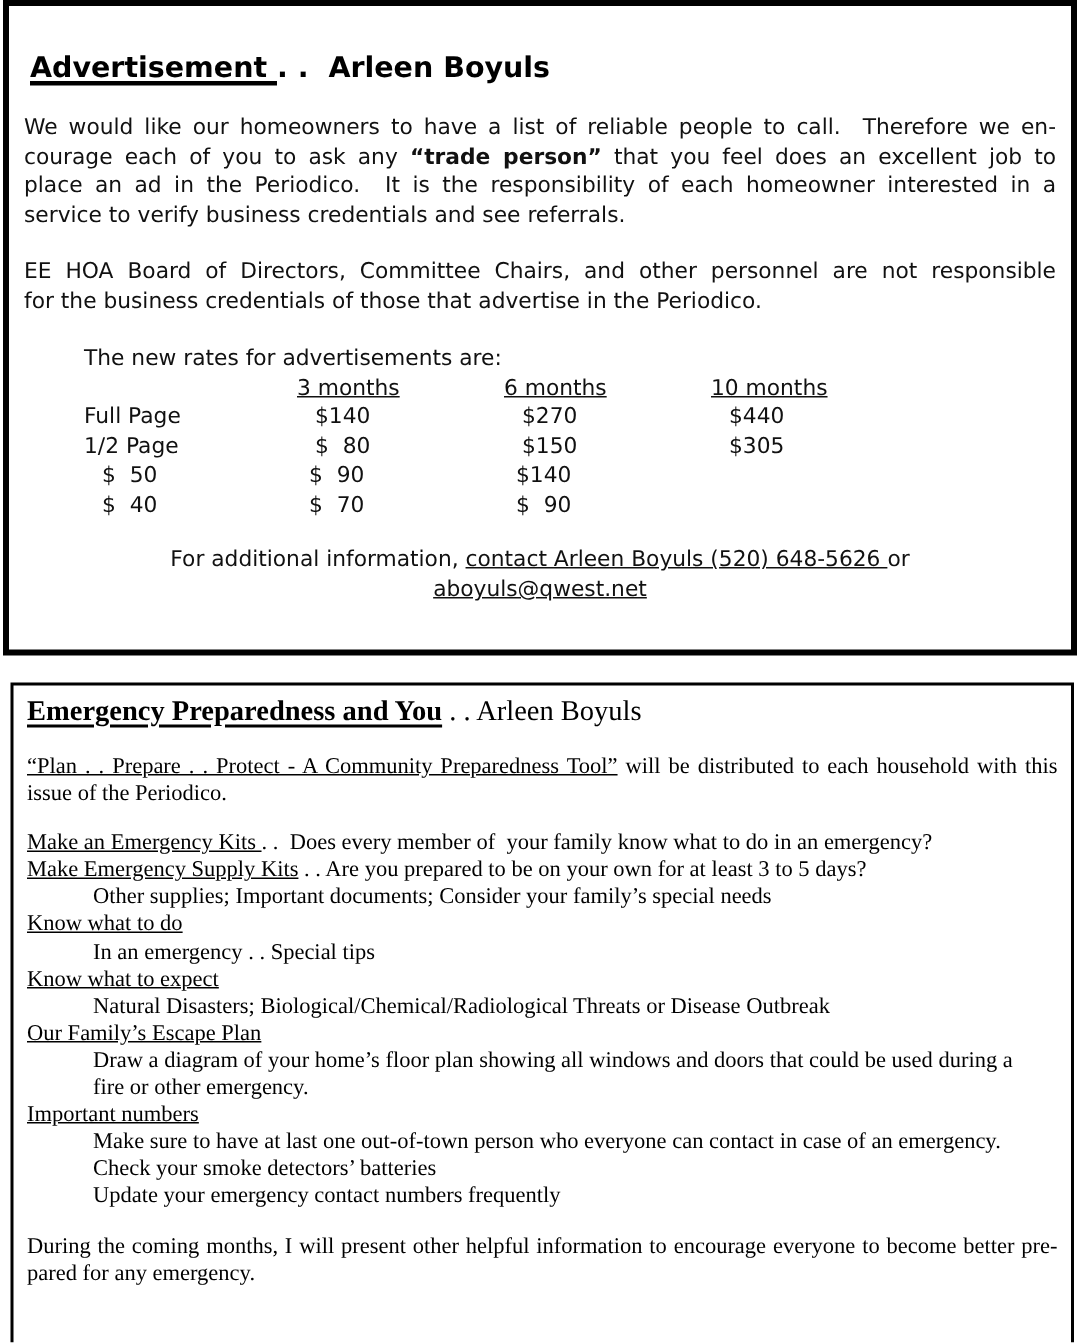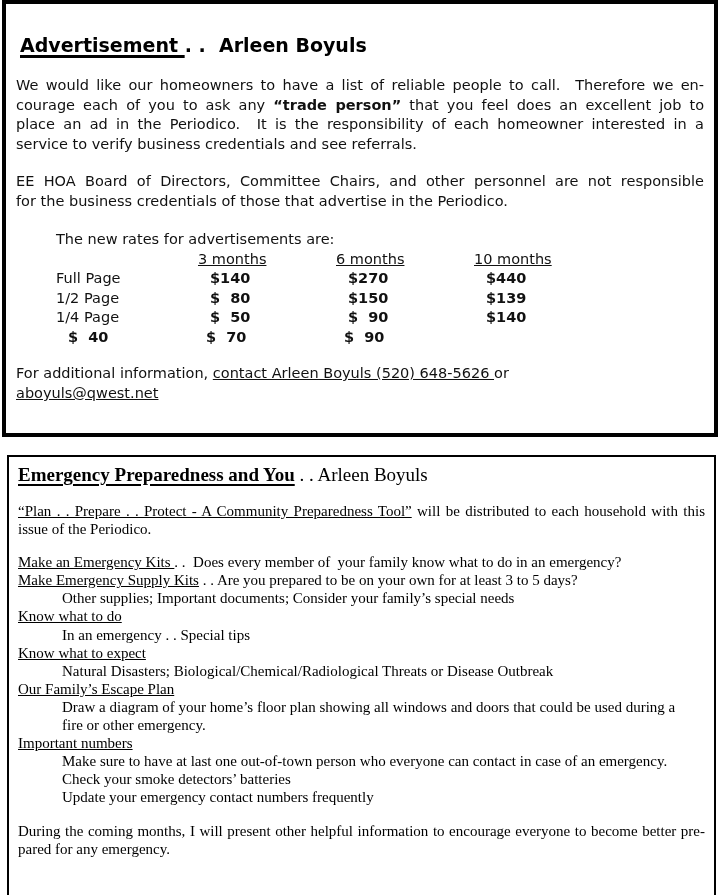--- a/index.html
+++ b/index.html
@@ -29,22 +29,22 @@
   .line{min-height:1em;}
   .line.just{text-align:justify;text-align-last:justify;}
   .line.blank{height:1em;}
   .seg-b{font-weight:bold;}
   .seg-u{text-decoration:underline;}
   .rates-intro{margin-top:19px;padding-left:40px;}
   .rates-head,.rates-row{display:flex;padding-left:40px;}
   .rates-spacer,.rlabel{width:142px;flex:0 0 142px;}
   .hcol,.rval{width:138px;flex:0 0 138px;box-sizing:border-box;}
   .hcol span{text-decoration:underline;}
-  .rval{padding-left:12px;white-space:pre;font-weight:bold;}
-  .ad-footer{margin-top:16px;text-align:left;line-height:20px;}
+  .rval{padding-left:12px;white-space:pre;}
+  .ad-footer{margin-top:16px;text-align:center;line-height:20px;}
   
   .em-box{
     position:absolute;left:7px;top:455px;width:709px;height:468px;
     box-sizing:border-box;border:2px solid #000000;
     padding:6px 9px 0 9px;overflow:hidden;
     font-family:"Liberation Serif","DejaVu Serif",serif;
     font-size:15px;line-height:18.1px;color:#000000;
   }
   .em-title{
     font-size:19px;line-height:24px;white-space:nowrap;
@@ -81,24 +81,23 @@
         <div class="rates-row">
           <div class="rlabel">Full Page</div>
           <div class="rval">$140</div>
           <div class="rval">$270</div>
           <div class="rval">$440</div>
         </div>
         <div class="rates-row">
           <div class="rlabel">1/2 Page</div>
           <div class="rval">$  80</div>
           <div class="rval">$150</div>
-          <div class="rval">$139</div>
+          <div class="rval">$305</div>
         </div>
         <div class="rates-row">
-          <div class="rlabel">1/4 Page</div>
           <div class="rval">$  50</div>
           <div class="rval">$  90</div>
           <div class="rval">$140</div>
         </div>
         <div class="rates-row">
           <div class="rval">$  40</div>
           <div class="rval">$  70</div>
           <div class="rval">$  90</div>
         </div>
       </div>

